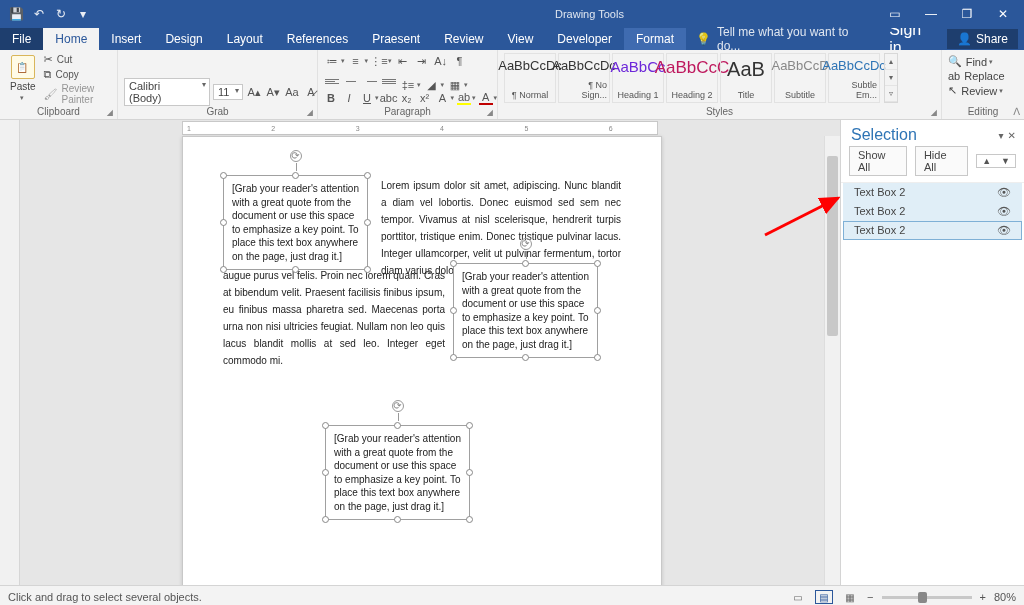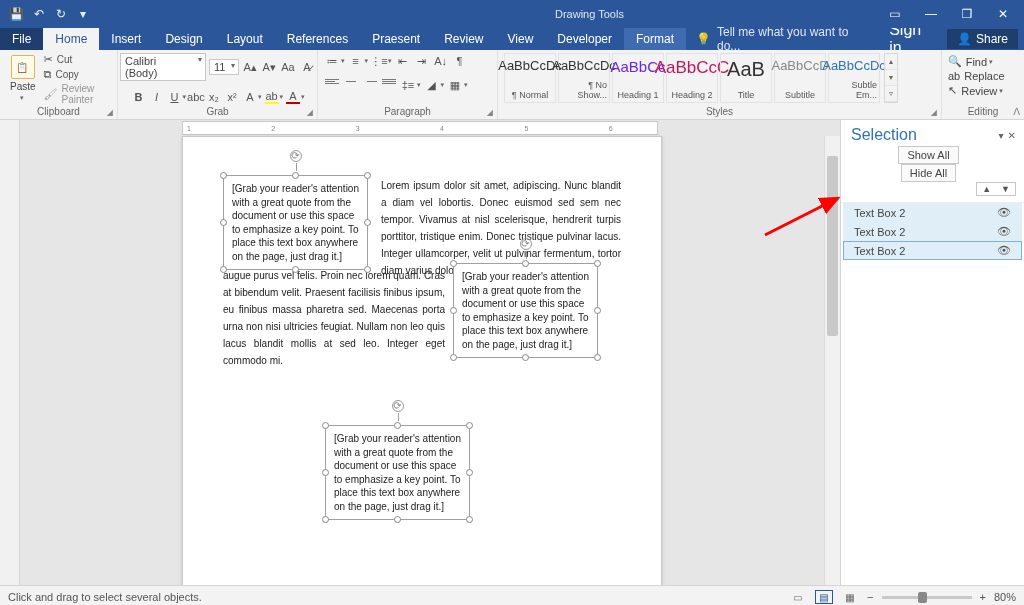--- a/index.html
+++ b/index.html
@@ -85,26 +85,26 @@
 .handle.tm { left: calc(50% - 4px); top: -4px; } .handle.bm { left: calc(50% - 4px); bottom: -4px; }
 .handle.ml { left: -4px; top: calc(50% - 4px); } .handle.mr { right: -4px; top: calc(50% - 4px); }
 .rot { position: absolute; left: calc(50% - 6px); top: -26px; width: 12px; height: 12px; border: 1px solid #999; border-radius: 50%; color: #888; font-size: 10px; display: flex; align-items: center; justify-content: center; }
 .rot::after { content: ""; position: absolute; top: 12px; left: 5px; width: 1px; height: 8px; background: #999; }
 .body-para { font-size: 10px; line-height: 1.7; }
 
 
 .sel-pane { width: 184px; background: #fff; border-left: 1px solid #d4d4d4; display: flex; flex-direction: column; }
 .sel-head { display: flex; align-items: center; justify-content: space-between; padding: 6px 8px 2px 10px; color: #2e74b5; font-size: 16px; }
 .sel-head-btns { display: flex; gap: 4px; font-size: 10px; color: #666; }
-.sel-actions { display: flex; align-items: center; gap: 0; padding: 0 8px 6px 0; border-bottom: 1px solid #eee; flex-direction: column; }
+.sel-actions { display: flex; align-items: center; gap: 8px; padding: 0 8px 6px 8px; border-bottom: 1px solid #eee; }
 .sel-btn { border: 1px solid #c8c8c8; background: #fafafa; padding: 2px 8px; font-size: 11px; }
 .reorder { margin-left: auto; display: flex; border: 1px solid #c8c8c8; }
 .reorder div { padding: 1px 5px; font-size: 9px; color: #555; }
 .sel-list { flex: 1; }
-.sel-item { display: flex; align-items: center; justify-content: space-between; padding: 2px 10px; font-size: 11px; background: #e0eef7; border: 1px solid transparent; margin: 0 2px; }
+.sel-item { display: flex; justify-content: space-between; padding: 2px 10px; font-size: 11px; background: #e0eef7; border: 1px solid transparent; margin: 0 2px; }
 .sel-item.sel { border-color: #7fb0d6; }
 .eye { font-size: 11px; color: #555; }
 
 .arrow { position: absolute; pointer-events: none; }
 
 
 .statusbar { height: 23px; background: #f3f3f3; border-top: 1px solid #d4d4d4; display: flex; align-items: center; font-size: 11px; color: #555; padding: 0 8px; }
 .status-right { margin-left: auto; display: flex; align-items: center; gap: 8px; }
 .view-btn { width: 18px; height: 14px; display: flex; align-items: center; justify-content: center; border: 1px solid transparent; color: #666; font-size: 10px; }
 .zoom-slider { width: 90px; height: 3px; background: #c8c8c8; position: relative; }
@@ -178,21 +178,21 @@
         <div class="clip-row disabled">
             <span class="mini-icon">🖌</span>
             <span>Review Painter</span>
           </div>
       </div>
     </div>
     <div class="rgroup-label"><span>Clipboard</span><span class="dlg-launch">◢</span></div>
   </div>
 
   <div class="rgroup" style="width:200px">
-    <div class="rgroup-body" style="flex-direction:column;align-items:center">
+    <div class="rgroup-body" style="align-items:flex-end">
       <div class="font-top">
         <div class="combo" style="width:86px">Calibri (Body)</div>
         <div class="combo" style="width:30px">11</div>
         <div class="sq">A▴</div>
         <div class="sq">A▾</div>
         <div class="sq">Aa</div>
         <div class="sq">A̷</div>
       </div>
       <div class="font-bot">
         <div class="sq">
@@ -281,21 +281,21 @@
 
   <div class="rgroup" style="flex:1">
     <div class="rgroup-body">
       <div class="styles-gallery" id="styles-gallery">
           <div class="style-item">
             <div class="prev ">AaBbCcDc</div>
             <div>¶ Normal</div>
           </div>
           <div class="style-item">
             <div class="prev ">AaBbCcDc</div>
-            <div>¶ No Show...</div>
+            <div>¶ No Sign...</div>
           </div>
           <div class="style-item">
             <div class="prev h1">AaBbCc</div>
             <div>Heading 1</div>
           </div>
           <div class="style-item">
             <div class="prev h2">AaBbCcC</div>
             <div>Heading 2</div>
           </div>
           <div class="style-item">

